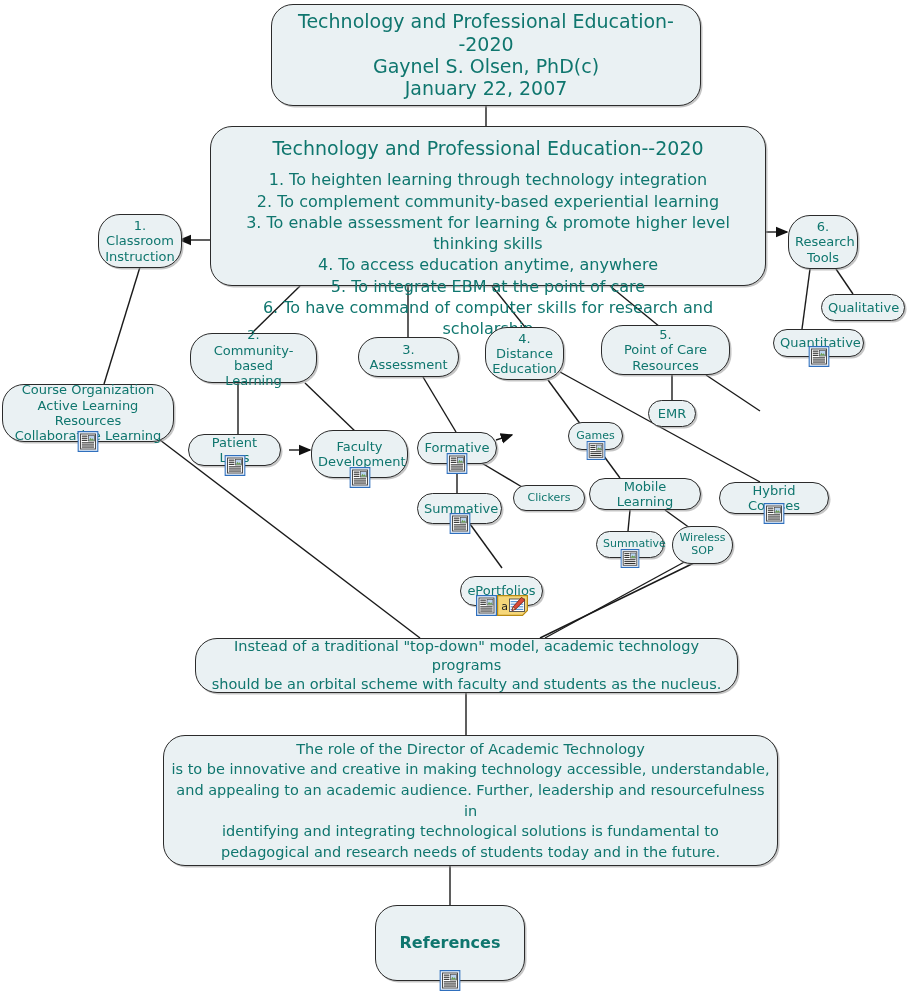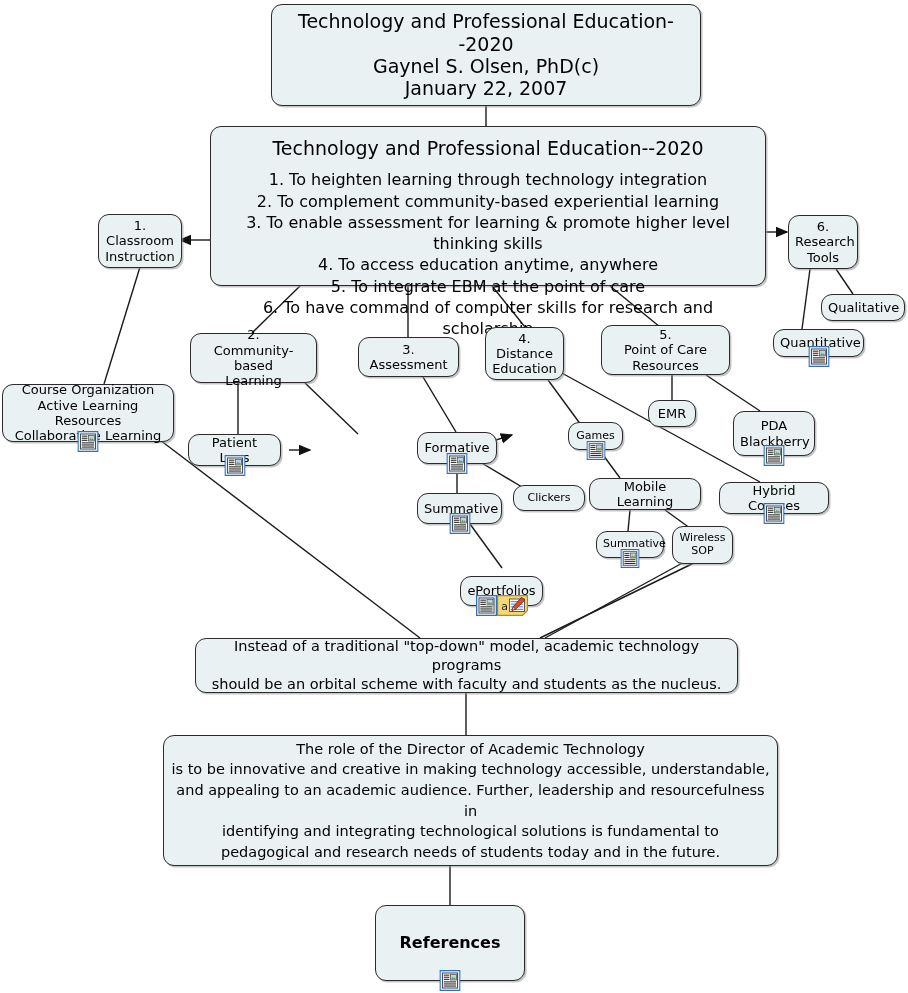--- a/index.html
+++ b/index.html
@@ -36,27 +36,27 @@
     left: 0; top: 0;
     width: 908px;
     height: 993px;
     z-index: 2;
   }
   .node {
     position: absolute;
     box-sizing: border-box;
     background: #eaf1f3;
     border: 1px solid #2b2b2b;
-    border-radius: 11px;
+    border-radius: 22px;
     display: flex;
     align-items: center;
     justify-content: center;
     text-align: center;
     line-height: 1.18;
-    color: #000000;
+    color: #0f766e;
     box-shadow: 1.5px 1.5px 0 rgba(150,150,150,0.55);
     padding: 12px 6px;
     white-space: pre-line;
   }
   .node .label {
     display: block;
     width: 100%;
     white-space: pre-line;
   }
   .node.bold .label { font-weight: bold; }
@@ -227,20 +227,42 @@
               <rect x="4.3" y="8.8" width="5.6" height="1.1"></rect>
               <rect x="4.3" y="11.3" width="12.3" height="1.1"></rect>
               <rect x="4.3" y="13.4" width="12.3" height="1.1"></rect>
               <rect x="4.3" y="15.5" width="12.3" height="1.1"></rect>
             </g>
           </svg>
         </span>
       </span>
     </div>
 
+    <div class="node t-sm" style="left:311px; top:430px; width:97px; height:48px;">
+      <span class="label">Faculty
+Development</span>
+      <span class="icon-tray">
+        <span class="doc-icon">
+          <svg width="21" height="21" viewBox="0 0 21 21" xmlns="http://www.w3.org/2000/svg">
+            <rect x="0.5" y="0.5" width="20" height="20" fill="#e8f0fb" stroke="#2f6fbd" stroke-width="1.4"></rect>
+            <rect x="3" y="3" width="15" height="15" fill="#ffffff" stroke="#4a4a4a" stroke-width="1"></rect>
+            <rect x="11" y="4.5" width="6" height="5.5" fill="#b9d2ee" stroke="#4a4a4a" stroke-width="0.7"></rect>
+            <path d="M11.4 9.6 L13 6.8 L14.2 8.4 L15.2 7.2 L16.6 9.6 z" fill="#6e9d4e"></path>
+            <g fill="#2b2b2b">
+              <rect x="4.3" y="4.6" width="5.6" height="1.1"></rect>
+              <rect x="4.3" y="6.7" width="5.6" height="1.1"></rect>
+              <rect x="4.3" y="8.8" width="5.6" height="1.1"></rect>
+              <rect x="4.3" y="11.3" width="12.3" height="1.1"></rect>
+              <rect x="4.3" y="13.4" width="12.3" height="1.1"></rect>
+              <rect x="4.3" y="15.5" width="12.3" height="1.1"></rect>
+            </g>
+          </svg>
+        </span>
+      </span>
+    </div>
 
     <div class="node t-sm" style="left:358px; top:337px; width:101px; height:40px;">
       <span class="label">3.
 Assessment</span>
     </div>
 
     <div class="node t-sm" style="left:417px; top:432px; width:80px; height:32px;">
       <span class="label">Formative</span>
       <span class="icon-tray">
         <span class="doc-icon">
@@ -387,42 +409,20 @@
     <div class="node t-sm" style="left:601px; top:325px; width:129px; height:50px;">
       <span class="label">5.
 Point of Care
 Resources</span>
     </div>
 
     <div class="node t-sm" style="left:648px; top:400px; width:48px; height:27px;">
       <span class="label">EMR</span>
     </div>
 
-    <div class="node t-sm" style="left:733px; top:411px; width:82px; height:45px;">
-      <span class="label">PDA
-Blackberry</span>
-      <span class="icon-tray">
-        <span class="doc-icon">
-          <svg width="21" height="21" viewBox="0 0 21 21" xmlns="http://www.w3.org/2000/svg">
-            <rect x="0.5" y="0.5" width="20" height="20" fill="#e8f0fb" stroke="#2f6fbd" stroke-width="1.4"></rect>
-            <rect x="3" y="3" width="15" height="15" fill="#ffffff" stroke="#4a4a4a" stroke-width="1"></rect>
-            <rect x="11" y="4.5" width="6" height="5.5" fill="#b9d2ee" stroke="#4a4a4a" stroke-width="0.7"></rect>
-            <path d="M11.4 9.6 L13 6.8 L14.2 8.4 L15.2 7.2 L16.6 9.6 z" fill="#6e9d4e"></path>
-            <g fill="#2b2b2b">
-              <rect x="4.3" y="4.6" width="5.6" height="1.1"></rect>
-              <rect x="4.3" y="6.7" width="5.6" height="1.1"></rect>
-              <rect x="4.3" y="8.8" width="5.6" height="1.1"></rect>
-              <rect x="4.3" y="11.3" width="12.3" height="1.1"></rect>
-              <rect x="4.3" y="13.4" width="12.3" height="1.1"></rect>
-              <rect x="4.3" y="15.5" width="12.3" height="1.1"></rect>
-            </g>
-          </svg>
-        </span>
-      </span>
-    </div>
 
     <div class="node t-sm" style="left:719px; top:482px; width:110px; height:32px;">
       <span class="label">Hybrid Courses</span>
       <span class="icon-tray">
         <span class="doc-icon">
           <svg width="21" height="21" viewBox="0 0 21 21" xmlns="http://www.w3.org/2000/svg">
             <rect x="0.5" y="0.5" width="20" height="20" fill="#e8f0fb" stroke="#2f6fbd" stroke-width="1.4"></rect>
             <rect x="3" y="3" width="15" height="15" fill="#ffffff" stroke="#4a4a4a" stroke-width="1"></rect>
             <rect x="11" y="4.5" width="6" height="5.5" fill="#b9d2ee" stroke="#4a4a4a" stroke-width="0.7"></rect>
             <path d="M11.4 9.6 L13 6.8 L14.2 8.4 L15.2 7.2 L16.6 9.6 z" fill="#6e9d4e"></path>

